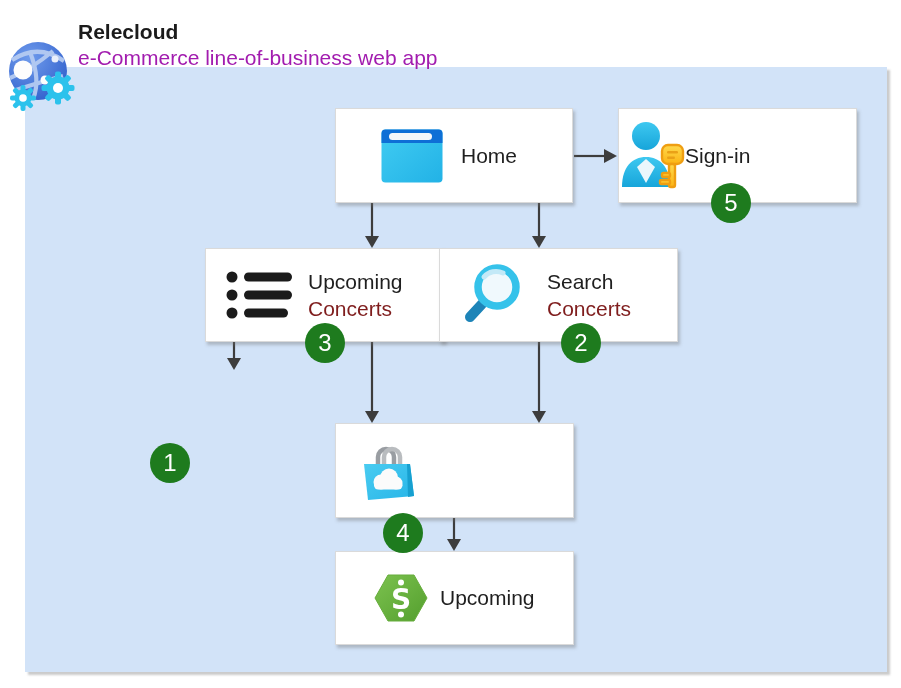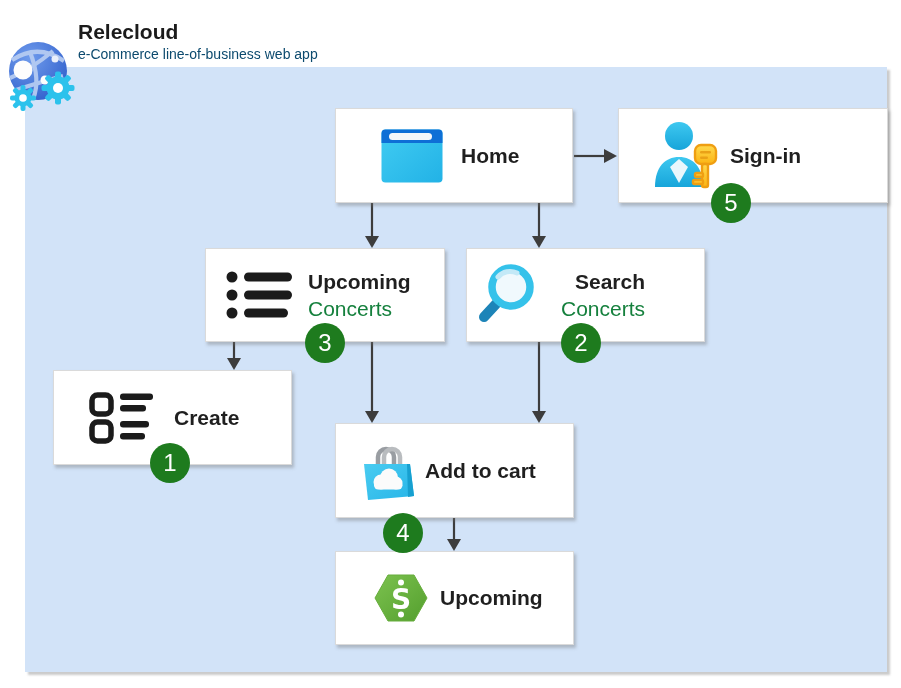--- a/index.html
+++ b/index.html
@@ -6,21 +6,21 @@
   body{
     width:901px;height:688px;background:#ffffff;
     font-family:"Liberation Sans", sans-serif;
     -webkit-font-smoothing:antialiased;
   }
   .canvas{position:relative;width:901px;height:688px;overflow:hidden;}
 
   
   .logo{position:absolute;left:8px;top:42px;width:70px;height:76px;z-index:5;}
   .header-title{position:absolute;left:78px;top:20px;font-size:21px;font-weight:bold;color:#1b1b1b;z-index:4;text-align:right;}
-  .header-subtitle{position:absolute;left:78px;top:46px;font-size:14px;font-weight:normal;color:#0c4a6e;z-index:4;text-align:right;}
+  .header-subtitle{position:absolute;left:78px;top:46px;font-size:21px;font-weight:normal;color:#a21caf;z-index:4;text-align:right;}
 
   
   .boundary{
     position:absolute;left:25px;top:67px;width:862px;height:605px;
     background:#d2e3f8;
     box-shadow:3px 3px 2px rgba(140,140,140,.45);
     z-index:1;
   }
 
   
@@ -28,28 +28,28 @@
   .arrows line{stroke:#3d3d3d;stroke-width:2.2;}
   .arrows polygon{fill:#3d3d3d;}
 
   
   .node{
     position:absolute;background:#ffffff;border:1px solid #dadada;
     box-shadow:2px 3px 3px rgba(110,110,110,.38);
     display:flex;align-items:center;box-sizing:border-box;z-index:3;
   }
   .node .icon{flex:0 0 auto;display:block;line-height:0;}
-  .label{font-size:21px;font-weight:bold;color:#1f1f1f;white-space:nowrap;}
-  .sublabel{font-size:21px;font-weight:normal;color:#15803d;white-space:nowrap;margin-top:3px;}
+  .label{font-size:21px;font-weight:normal;color:#1f1f1f;white-space:nowrap;}
+  .sublabel{font-size:21px;font-weight:normal;color:#7f1d1d;white-space:nowrap;margin-top:3px;}
   .textcol{display:flex;flex-direction:column;}
 
   #node-home       {left:335px;top:108px;width:238px;height:95px;padding-left:45px;gap:18px;}
-  #node-signin     {left:618px;top:108px;width:270px;height:95px;padding-left:33px;gap:12px;}
+  #node-signin     {left:618px;top:108px;width:239px;height:95px;}
   #node-upcoming   {left:205px;top:248px;width:240px;height:94px;padding-left:20px;gap:14px;}
-  #node-search     {left:466px;top:248px;width:239px;height:94px;padding-left:4px;gap:22px;text-align:right;}
+  #node-search     {left:439px;top:248px;width:239px;height:94px;padding-left:17px;gap:22px;}
   #node-create     {left:53px; top:370px;width:239px;height:95px;padding-left:35px;gap:19px;}
   #node-cart       {left:335px;top:423px;width:239px;height:95px;padding-left:25px;gap:8px;}
   #node-purchase   {left:335px;top:551px;width:239px;height:94px;padding-left:38px;gap:12px;}
 
   
   .badge{
     position:absolute;width:40px;height:40px;border-radius:50%;
     background:#1e7b1e;color:#ffffff;z-index:6;
     display:flex;align-items:center;justify-content:center;
     font-size:24px;font-weight:normal;
@@ -222,35 +222,20 @@
         <circle cx="40" cy="26" r="19" fill="#f0f9fd" stroke="#35c2ea" stroke-width="7.5"></circle>
         <path d="M27,16 a16,16 0 0 1 19,-4" stroke="#c3e9f7" stroke-width="5" fill="none" stroke-linecap="round"></path>
       </svg>
     </span>
     <span class="textcol">
       <span class="label">Search</span>
       <span class="sublabel">Concerts</span>
     </span>
   </div>
 
-  <div class="node" id="node-create">
-    <span class="icon">
-      <svg width="66" height="52" viewBox="0 0 66 52">
-        <rect x="3" y="3" width="19" height="19" rx="5.5" fill="none" stroke="#1b1b1b" stroke-width="5.5"></rect>
-        <rect x="3" y="30" width="19" height="19" rx="5.5" fill="none" stroke="#1b1b1b" stroke-width="5.5"></rect>
-        <g fill="#1b1b1b">
-          <rect x="31" y="1.5" width="33" height="6.5" rx="3"></rect>
-          <rect x="31" y="13" width="26" height="6.5" rx="3"></rect>
-          <rect x="31" y="29" width="29" height="6.5" rx="3"></rect>
-          <rect x="31" y="41" width="25" height="6.5" rx="3"></rect>
-        </g>
-      </svg>
-    </span>
-    <span class="label">Create</span>
-  </div>
 
   <div class="node" id="node-cart">
     <span class="icon">
       <svg width="56" height="62" viewBox="0 0 56 62">
         <defs>
             <linearGradient id="gbag" x1="0" y1="0" x2="1" y2="1">
           <stop offset="0" stop-color="#4accf1"></stop>
               <stop offset="1" stop-color="#27b5e8"></stop>
         </linearGradient>
           </defs>
@@ -259,21 +244,20 @@
         <path d="M3,24 L49,24 L53,56 L7,60 Z" fill="url(#gbag)"></path>
         <path d="M46,24 L49,24 L53,56 L47,57 Z" fill="#17a0d0"></path>
         <g fill="#fbfbfb">
           <circle cx="20" cy="42" r="7.5"></circle>
           <circle cx="28" cy="37.5" r="9"></circle>
           <circle cx="35" cy="43" r="6.5"></circle>
           <rect x="13" y="41" width="28.5" height="8.5" rx="4.2"></rect>
         </g>
       </svg>
     </span>
-    <span class="label">Add to cart</span>
   </div>
 
   <div class="node" id="node-purchase">
     <span class="icon">
       <svg width="54" height="54" viewBox="0 0 54 54">
         <defs>
             <linearGradient id="gh" x1="0" y1="0" x2="1" y2="1">
           <stop offset="0" stop-color="#7cc24f"></stop>
               <stop offset="1" stop-color="#549f2e"></stop>
         </linearGradient>

